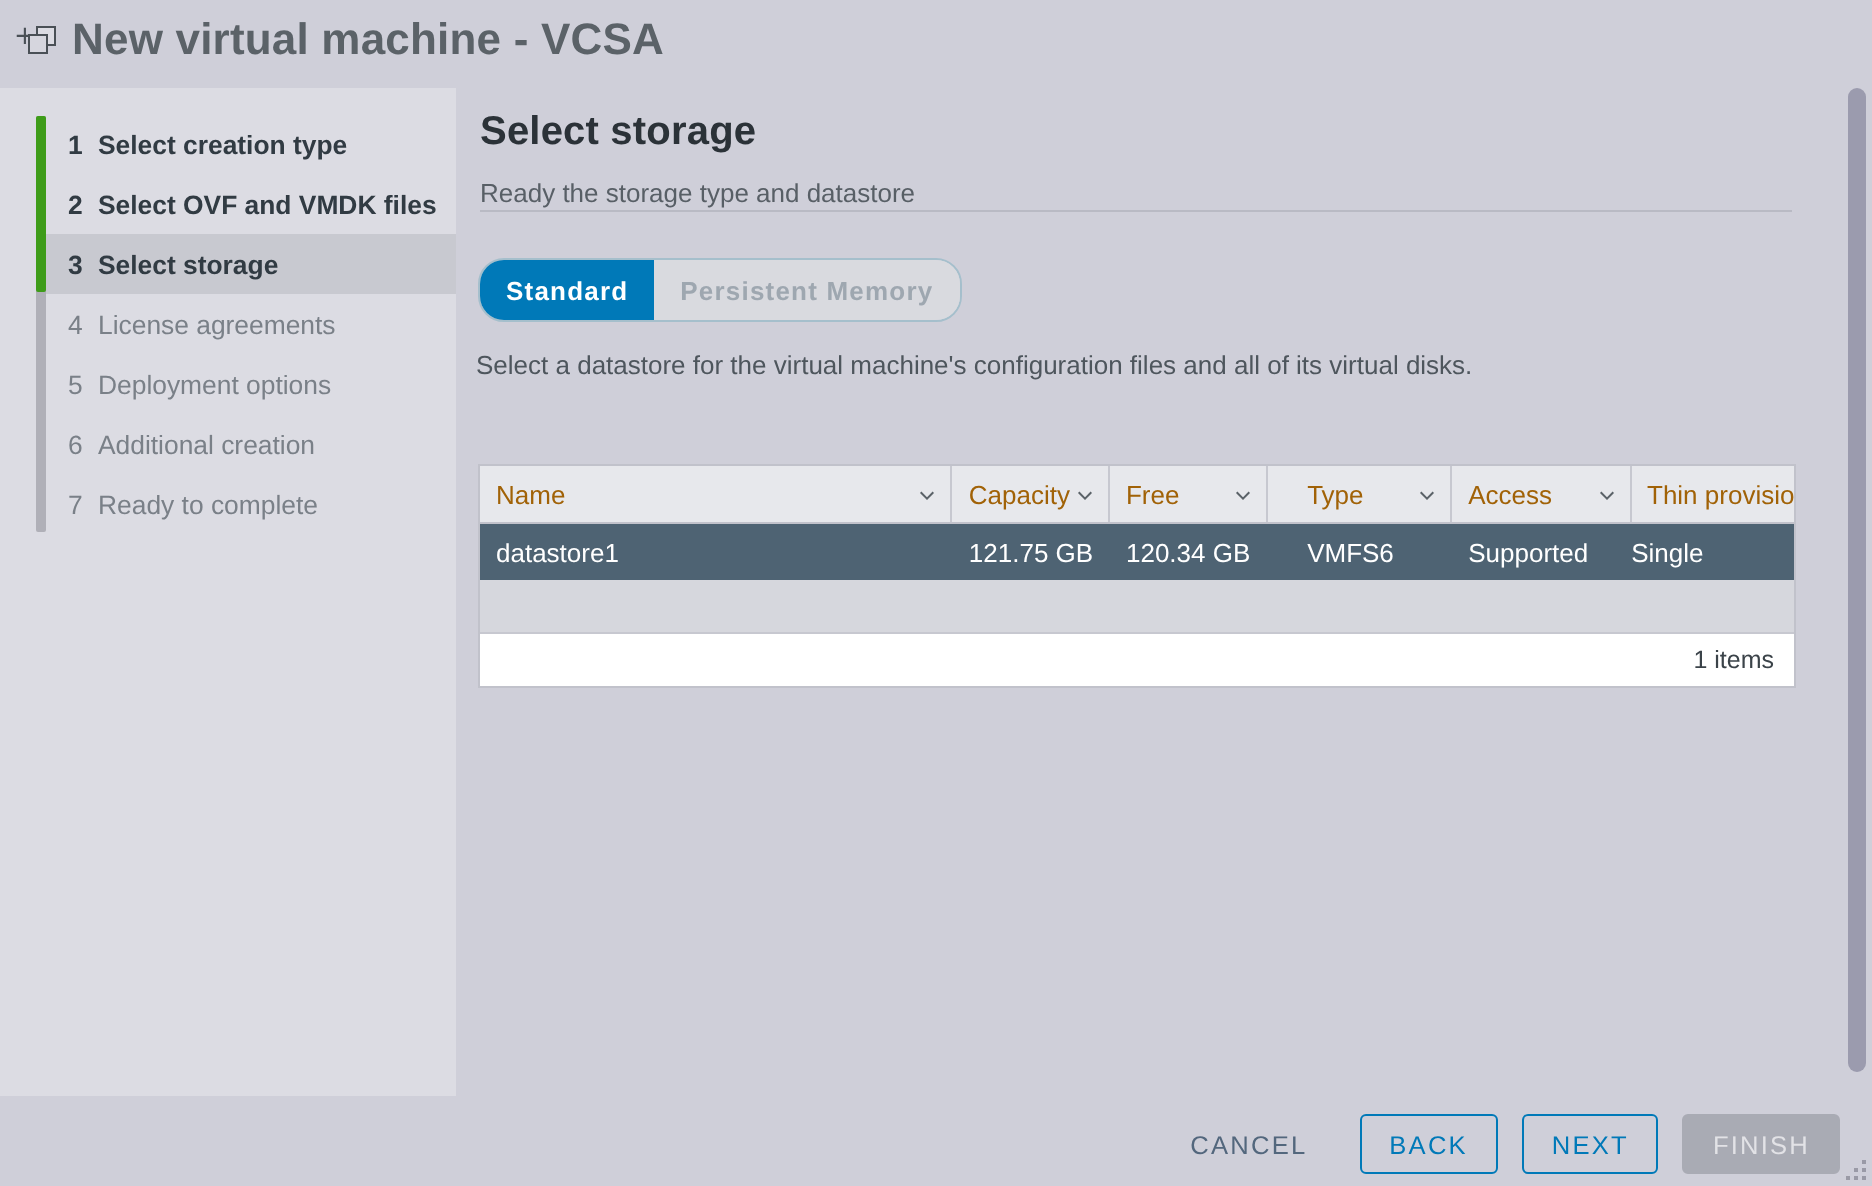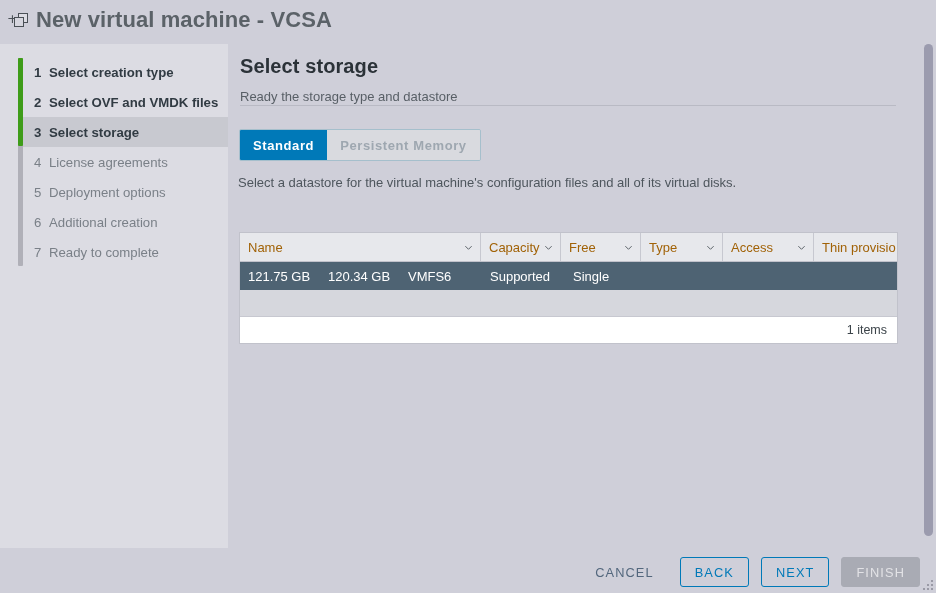--- a/index.html
+++ b/index.html
@@ -172,21 +172,21 @@
   }
 
   
   .tabgroup {
     position: absolute;
     left: 11px;
     top: 85px;
     height: 30px;
     display: flex;
     border: 1px solid #a5bfcc;
-    border-radius: 2px;
+    border-radius: 13px;
     overflow: hidden;
     background: #d6d7de;
   }
   .tab {
     display: flex;
     align-items: center;
     justify-content: center;
     padding: 0 13px;
     font-size: 13px;
     font-weight: bold;
@@ -282,21 +282,21 @@
     box-sizing: border-box;
     font-size: 12.5px;
     color: #3b4349;
     border-top: 1px solid #c7c8d0;
   }
 
   
   .c-name { width: 241px; }
   .c-cap  { width: 80px; }
   .c-free { width: 80px; }
-  .c-type { width: 82px; }
+  .c-type { width: 82px; margin-left: 12px; }
   .c-thin { width: 83px; }
   .c-acc  { width: 91px; }
 
   
   .footer {
     position: absolute;
     left: 0;
     top: 548px;
     width: 936px;
     height: 45px;
@@ -487,20 +487,21 @@
                 <path d="M1.5 3.5 L5 7 L8.5 3.5" fill="none" stroke="#5b6268" stroke-width="1.1"></path>
               </svg>
           </span>
         </div>
         <div class="th c-thin">
           <span class="lbl">Thin provisio</span>
         </div>
       </div>
 
       <div class="trow tbody-row">
+        <div class="td c-name">datastore1</div>
         <div class="td c-cap">121.75 GB</div>
         <div class="td c-free">120.34 GB</div>
         <div class="td c-type">VMFS6</div>
         <div class="td c-thin">Supported</div>
         <div class="td c-acc">Single</div>
       </div>
 
       <div class="empty-strip"></div>
 
       <div class="tfoot">

